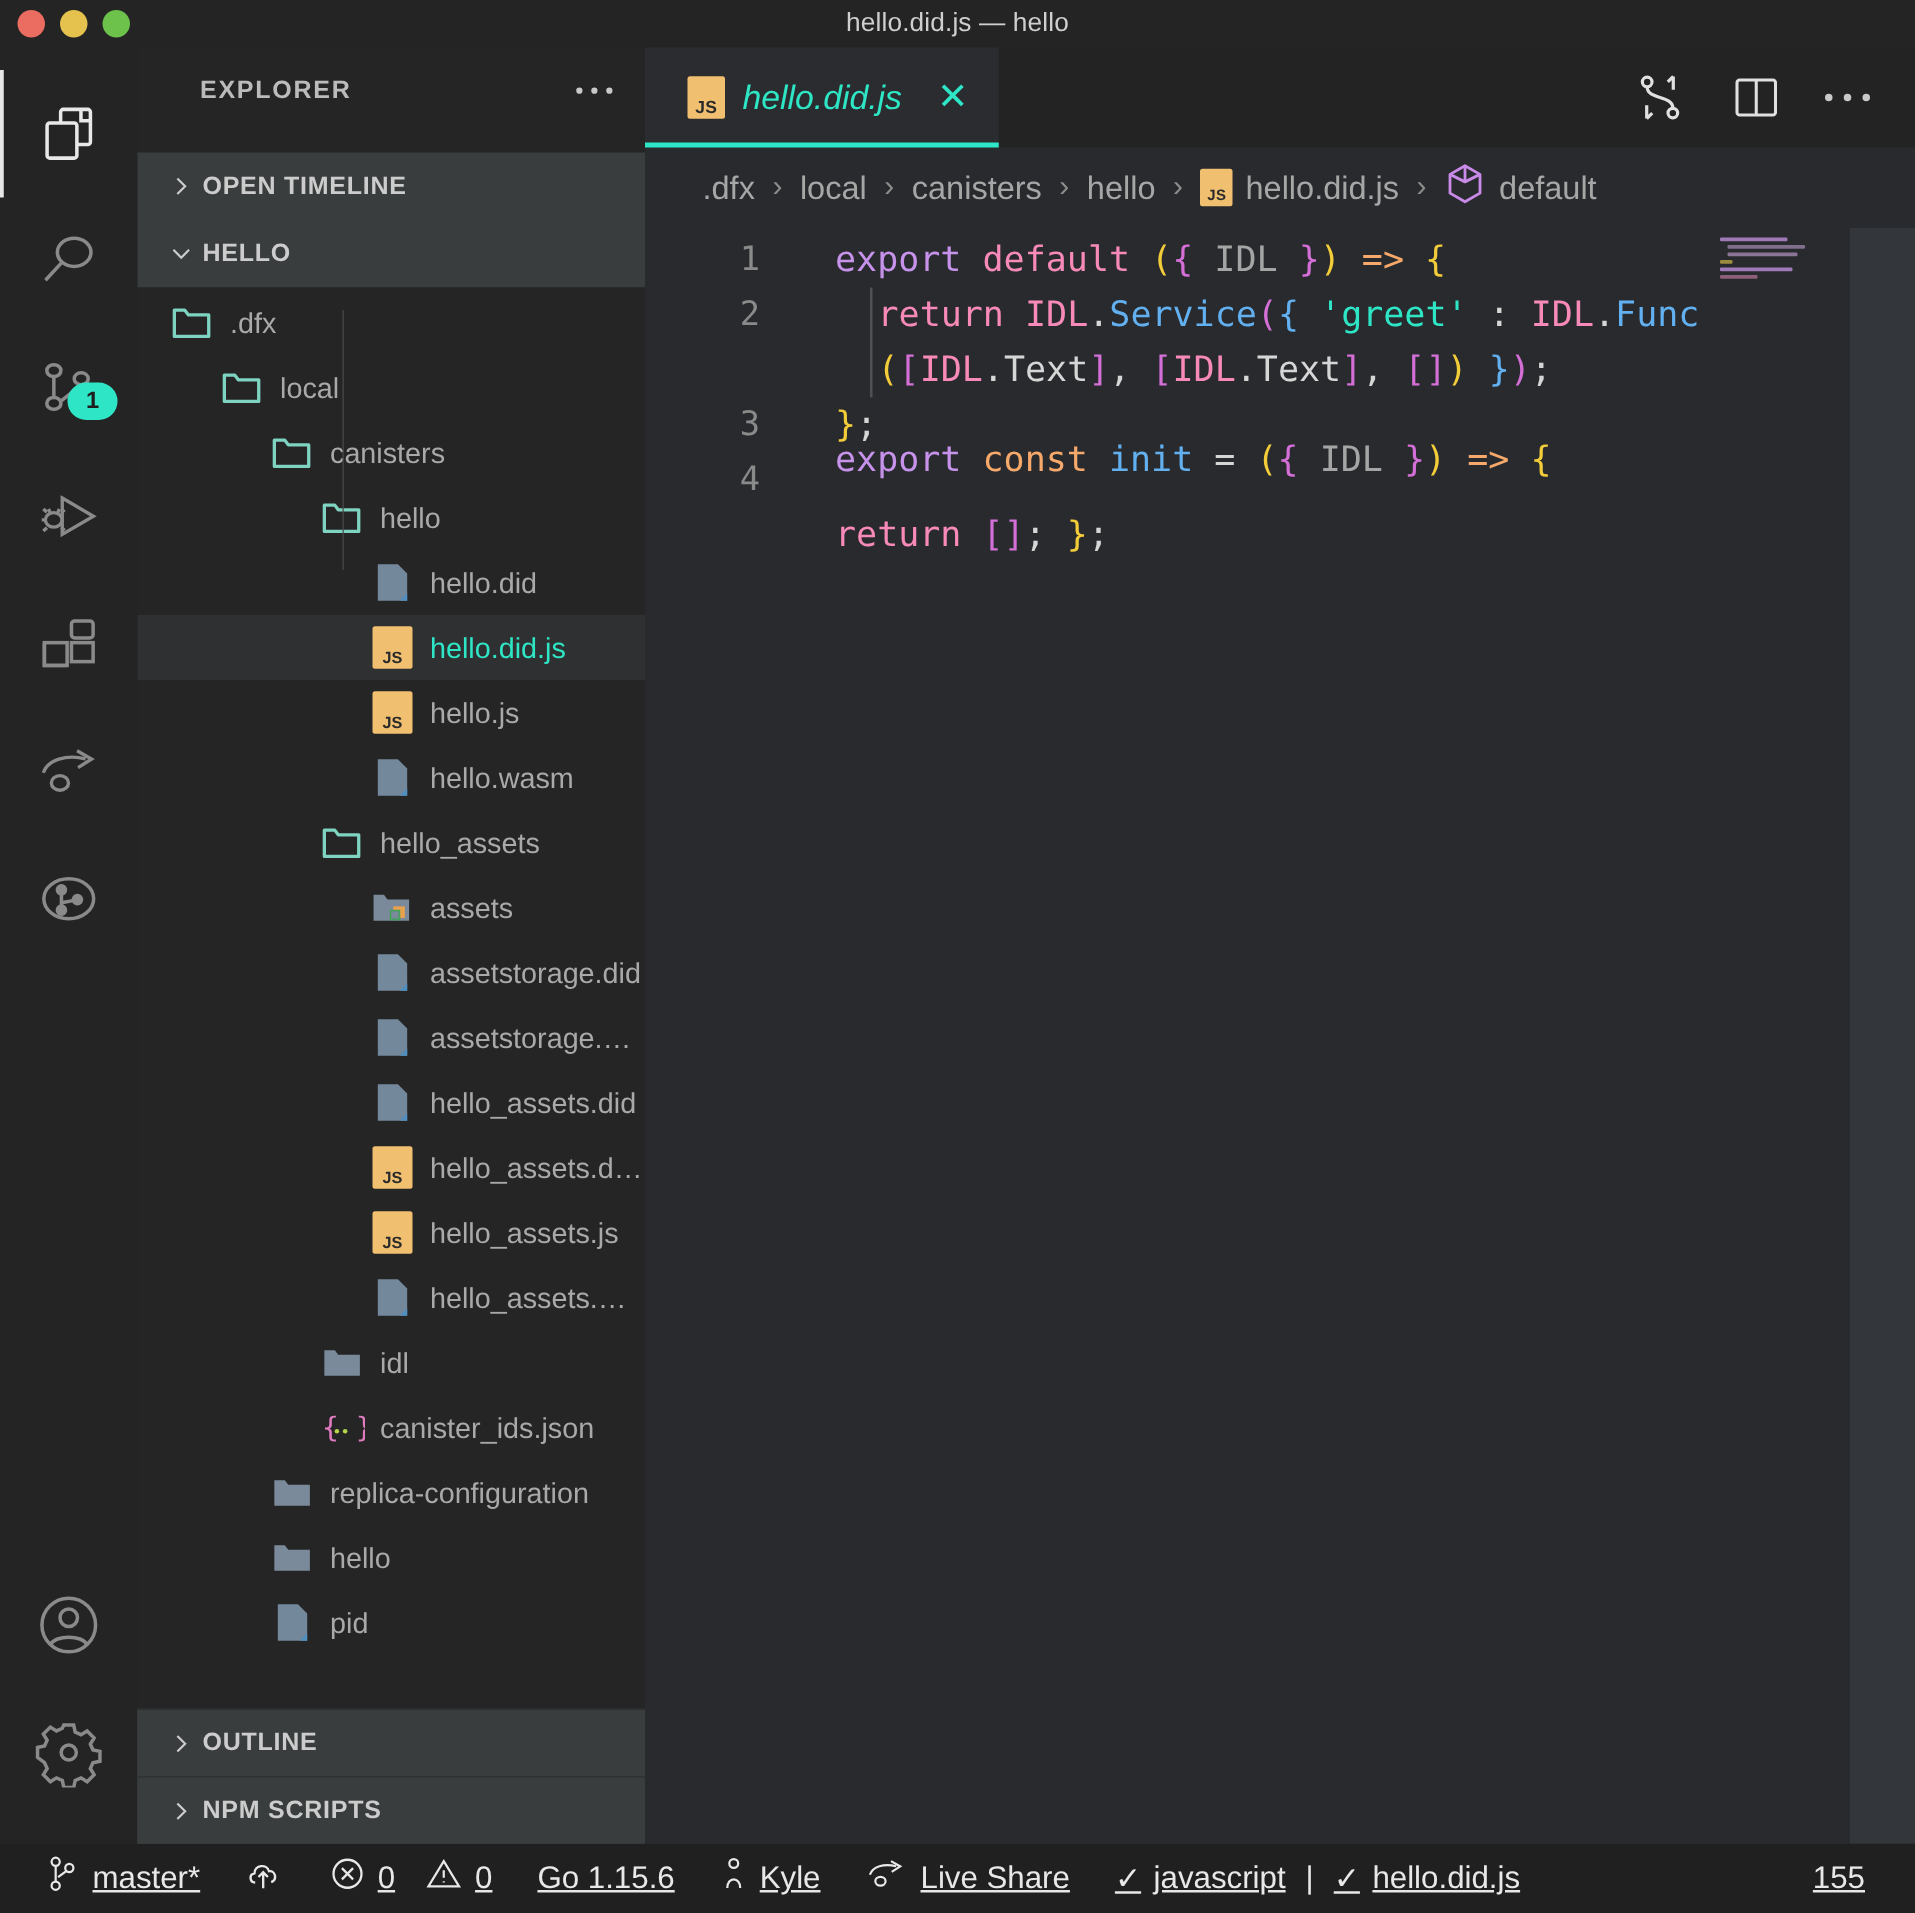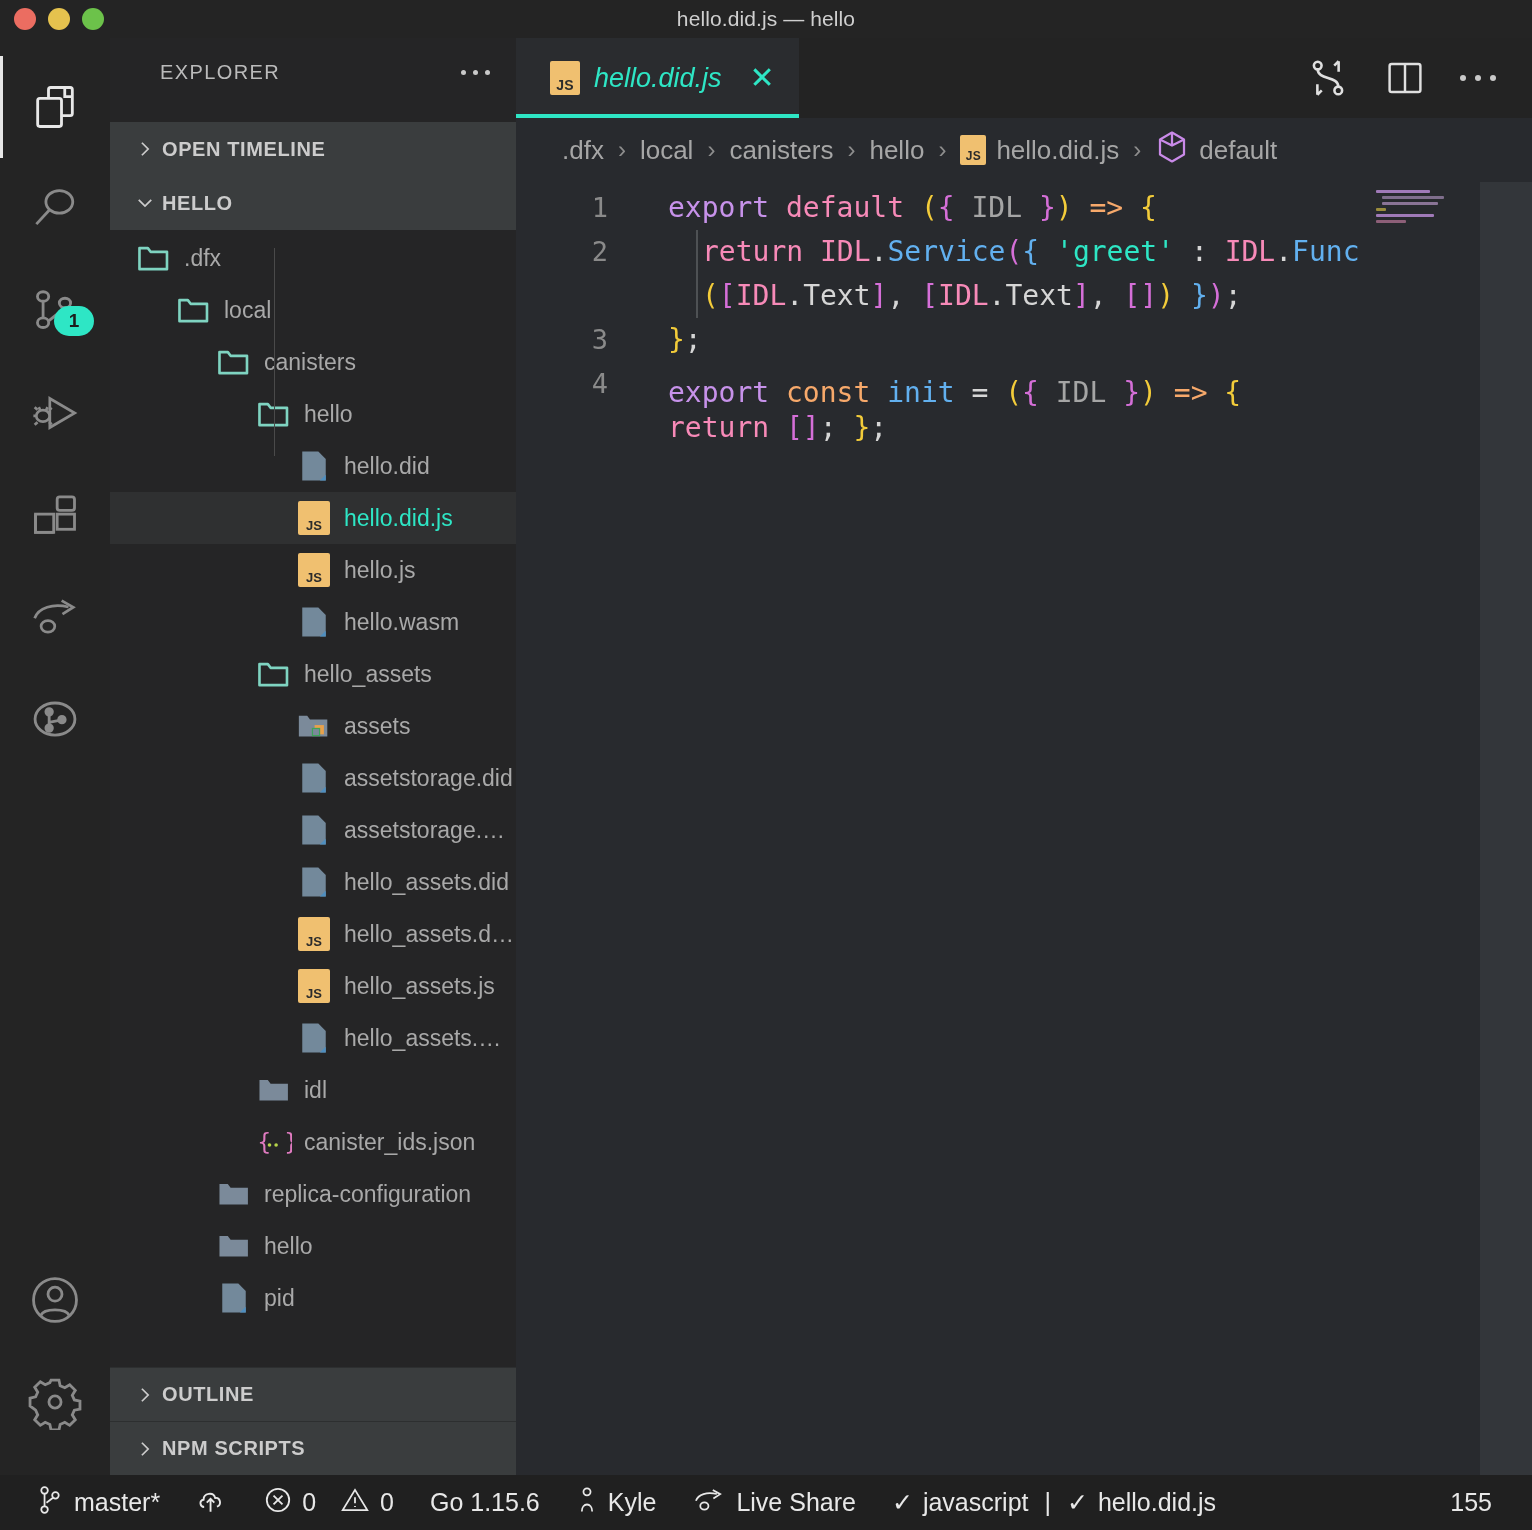--- a/index.html
+++ b/index.html
@@ -70,20 +70,21 @@
   .sidebar {
     width: 406px; flex: 0 0 406px;
     background: #252526;
     display: flex; flex-direction: column;
     position: relative;
   }
   .sb-title {
     height: 84px; flex: 0 0 84px;
     display: flex; align-items: center; justify-content: space-between;
     padding: 0 26px 16px 50px;
+    font-weight: bold;
   }
   .sb-title-text {
     font-size: 20px; color: #bbbbbb; letter-spacing: 1.4px;
   }
   .dots-h { display: flex; gap: 7px; align-items: center; cursor: pointer; }
   .dots-h i { width: 5px; height: 5px; border-radius: 50%; background: #c9c9c9; display: block; }
 
   .section-hdr {
     height: 54px; flex: 0 0 54px;
     display: flex; align-items: center;
@@ -209,21 +210,21 @@
   .t-dim     { color: #a5a5a5; }
 
   
   .statusbar {
     height: 55px; flex: 0 0 55px;
     background: #202020;
     display: flex; align-items: center;
     font-size: 25px; color: #e8e8e8;
     padding: 0 22px 0 18px;
   }
-  .sb-item { display: flex; align-items: center; gap: 10px; padding: 0 18px; height: 100%; cursor: pointer; }
+  .sb-item { display: flex; align-items: center; gap: 10px; padding: 0 18px; height: 100%; cursor: pointer; text-decoration: underline; }
   .sb-fill { flex: 1 1 auto; }
 </style>
 </head>
 <body>
 
 <div id="app">
 
   <div class="titlebar">
     <div class="traffic">
       <span class="light red"></span>
@@ -637,21 +638,21 @@
           <div class="indent-guide" style="top:48px; height:88px"></div>
 
           <div class="cl" style="top:4px"><span class="t-kw">export</span> <span class="t-kw2">default</span> <span class="t-br1">(</span><span class="t-br2">{</span><span class="t-dim"> IDL </span><span class="t-br2">}</span><span class="t-br1">)</span> <span class="t-arrow">=&gt;</span> <span class="t-br1">{</span></div>
 
           <div class="cl" style="top:48px; left:186px"><span class="t-var">return</span> <span class="t-var">IDL</span><span class="t-punct">.</span><span class="t-fn">Service</span><span class="t-br2">(</span><span class="t-br3">{</span> <span class="t-str">'greet'</span> <span class="t-punct">:</span> <span class="t-var">IDL</span><span class="t-punct">.</span><span class="t-fn">Func</span></div>
 
           <div class="cl" style="top:92px; left:186px"><span class="t-br1">(</span><span class="t-br2">[</span><span class="t-var">IDL</span><span class="t-punct">.</span><span class="t-plain">Text</span><span class="t-br2">]</span><span class="t-punct">,</span> <span class="t-br2">[</span><span class="t-var">IDL</span><span class="t-punct">.</span><span class="t-plain">Text</span><span class="t-br2">]</span><span class="t-punct">,</span> <span class="t-br2">[]</span><span class="t-br1">)</span> <span class="t-br3">}</span><span class="t-br2">)</span><span class="t-punct">;</span></div>
 
           <div class="cl" style="top:136px"><span class="t-br1">}</span><span class="t-punct">;</span></div>
 
-          <div class="cl" style="top:189px"><span class="t-kw">export</span> <span class="t-kw3">const</span> <span class="t-id">init</span> <span class="t-punct">=</span> <span class="t-br1">(</span><span class="t-br2">{</span><span class="t-dim"> IDL </span><span class="t-br2">}</span><span class="t-br1">)</span> <span class="t-arrow">=&gt;</span> <span class="t-br1">{</span></div>
+          <div class="cl" style="top:164px"><span class="t-kw">export</span> <span class="t-kw3">const</span> <span class="t-id">init</span> <span class="t-punct">=</span> <span class="t-br1">(</span><span class="t-br2">{</span><span class="t-dim"> IDL </span><span class="t-br2">}</span><span class="t-br1">)</span> <span class="t-arrow">=&gt;</span> <span class="t-br1">{</span></div>
 
           <div class="cl" style="top:224px"><span class="t-var">return</span> <span class="t-br2">[]</span><span class="t-punct">;</span> <span class="t-br1">}</span><span class="t-punct">;</span></div>
         </div>
 
         <div class="minimap">
           <div class="mini-line" style="top:8px;  left:12px; width:54px; background:#a07ab8;"></div>
           <div class="mini-line" style="top:14px; left:18px; width:62px; background:#7f6e8c;"></div>
           <div class="mini-line" style="top:20px; left:18px; width:56px; background:#8a7496;"></div>
           <div class="mini-line" style="top:26px; left:12px; width:10px; background:#9a8c3c;"></div>
           <div class="mini-line" style="top:32px; left:12px; width:58px; background:#a07ab8;"></div>

